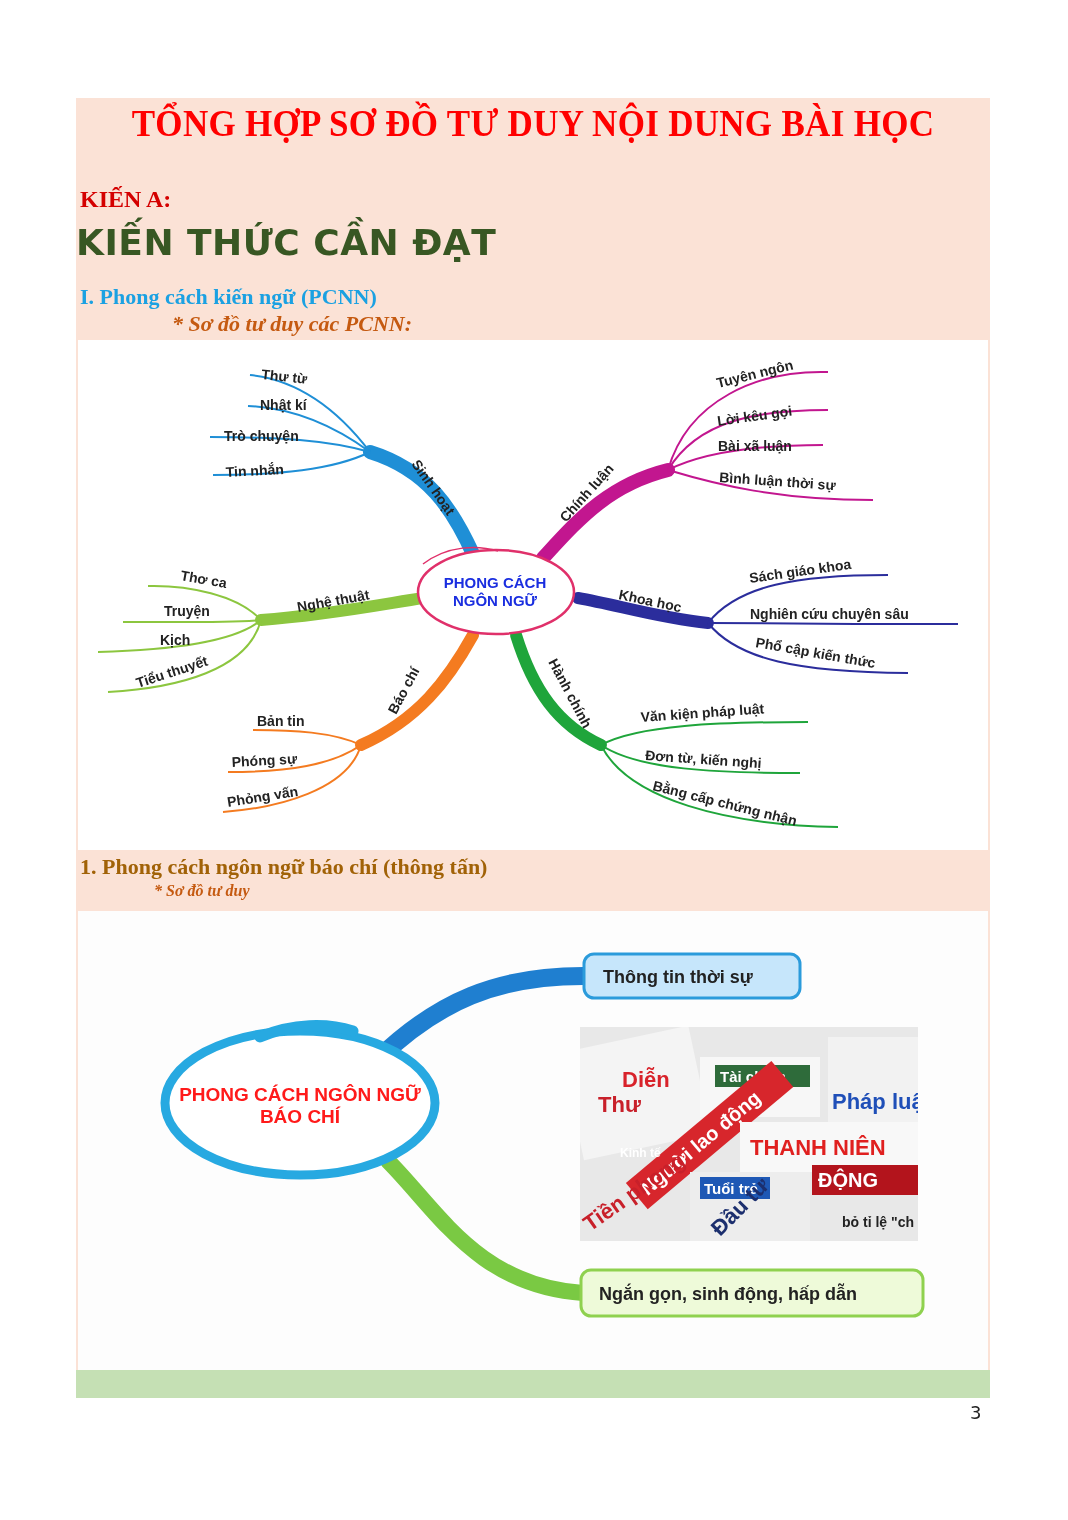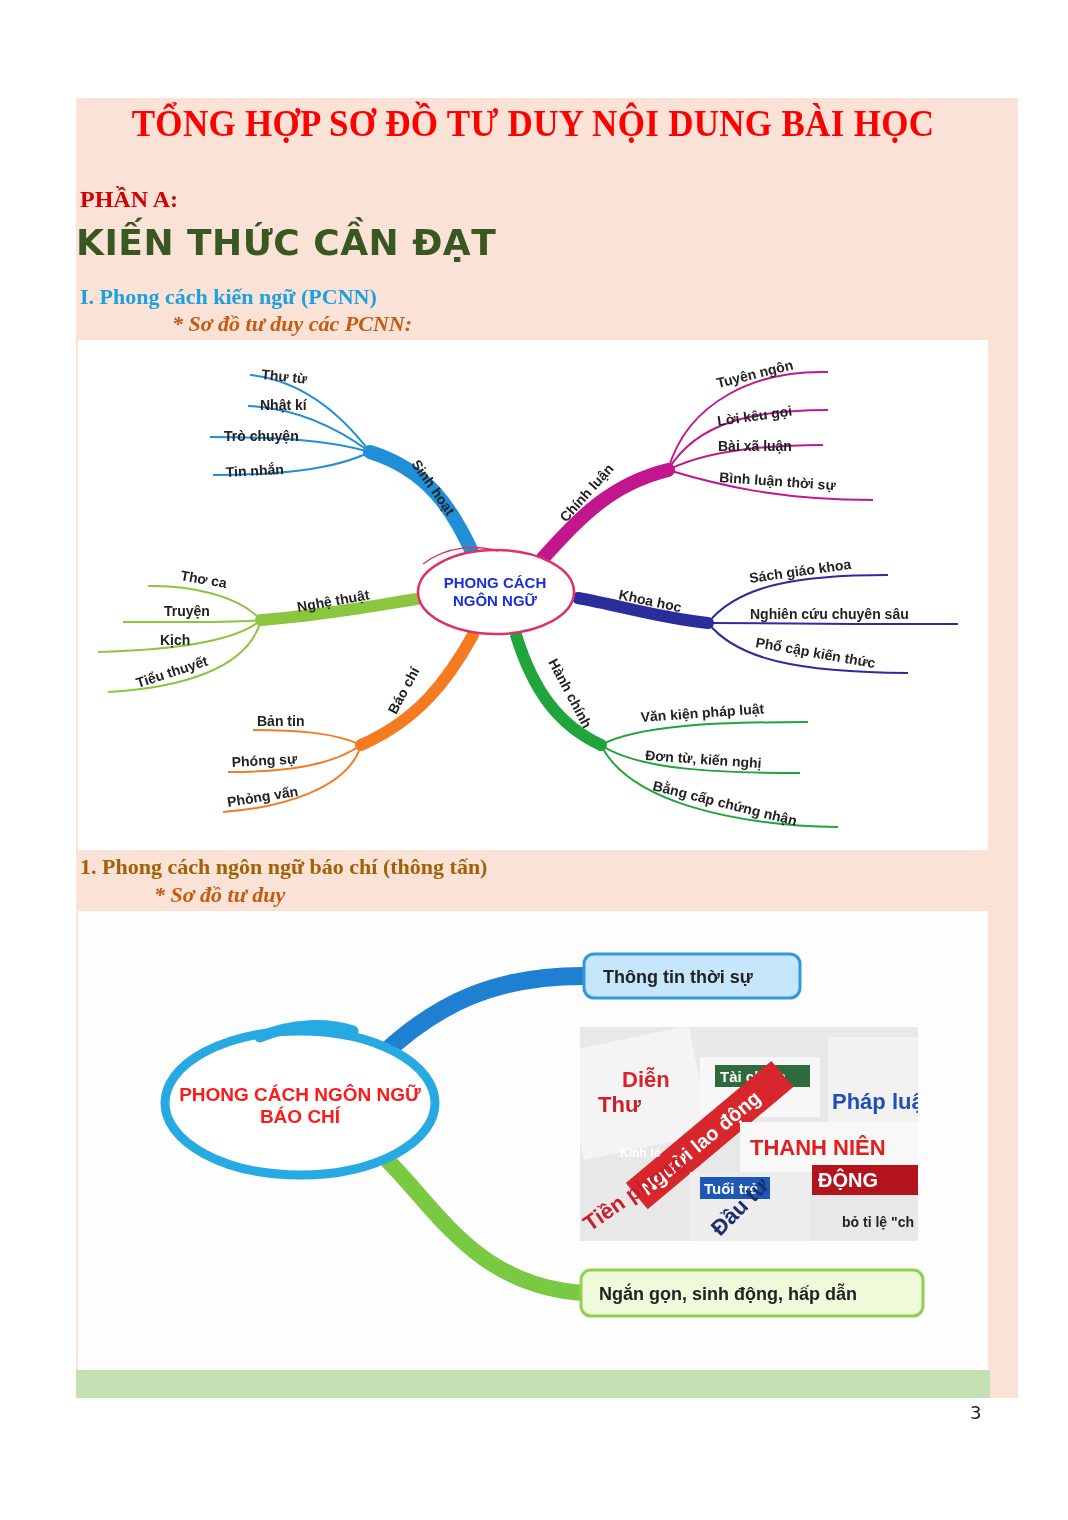--- a/index.html
+++ b/index.html
@@ -1,37 +1,37 @@
 <!DOCTYPE html>
 <html><head>
 <meta charset="utf-8">
 <style>
   html, body { margin:0; padding:0; background:#ffffff; }
   body { width:1068px; height:1520px; position:relative; overflow:hidden; font-family:"Liberation Serif", serif; }
-  .panel { position:absolute; left:76px; top:98px; width:914px; height:1300px; background:#fbe2d6;padding-left:28px; }
+  .panel { position:absolute; left:76px; top:98px; width:914px; height:1300px; background:#fbe2d6; }
   .title { position:absolute; left:0; top:6px; width:914px; text-align:center; color:#ff0000; font-weight:bold; font-size:35px; letter-spacing:0.3px; font-family:"Liberation Serif", serif; transform:scaleY(1.08); }
   .part { position:absolute; left:4px; top:88px; color:#d40000; font-weight:bold; font-size:24px; }
   .subtitle { position:absolute; left:0; top:124px; width:926px; text-align:left; color:#385723; font-weight:bold; font-size:36px; font-family:"DejaVu Sans", sans-serif; letter-spacing:0.5px; }
   .h1 { position:absolute; left:4px; top:186px; color:#1ba1e2; font-weight:bold; font-size:22px; }
   .h1note { position:absolute; left:96px; top:213px; color:#c55a11; font-weight:bold; font-style:italic; font-size:22px; }
   .img1 { position:absolute; left:2px; top:242px; width:910px; height:510px; background:#ffffff; }
   .h2 { position:absolute; left:4px; top:756px; color:#a16207; font-weight:bold; font-size:22px; }
-  .h2note { position:absolute; left:78px; top:784px; color:#c55a11; font-weight:bold; font-style:italic; font-size:22px; }
+  .h2note { position:absolute; left:78px; top:784px; color:#c55a11; font-weight:bold; font-style:italic; font-size:16px; }
   .img2 { position:absolute; left:2px; top:813px; width:910px; height:459px; background:#fdfdfd; }
   .footer-band { position:absolute; left:0; top:1272px; width:914px; height:28px; background:#c5e0b4; }
   .pagenum { position:absolute; left:970px; top:1402px; font-family:"DejaVu Sans", sans-serif; font-size:18px; color:#222; }
   svg text { font-family:"Liberation Sans", sans-serif; font-weight:bold; }
   .newsimg { position:absolute; left:502px; top:116px; width:338px; height:214px; overflow:hidden; background:#d9d9d9; }
 </style>
 </head>
 <body>
 
 <div class="panel">
   <div class="title">TỔNG HỢP SƠ ĐỒ TƯ DUY NỘI DUNG BÀI HỌC</div>
-  <div class="part">PHẦN A:</div>
+  <div class="part">KIẾN A:</div>
   <div class="subtitle">KIẾN THỨC CẦN ĐẠT</div>
   <div class="h1">I. Phong cách kiến ngữ (PCNN)</div>
   <div class="h1note">* Sơ đồ tư duy các PCNN:</div>
 
   <div class="img1">
     <svg width="910" height="510" viewBox="0 0 910 510" xmlns="http://www.w3.org/2000/svg">
 
       <path d="M395,214 C375,170 350,130 292,112" stroke="#1f8fd6" stroke-width="14" fill="none" stroke-linecap="round"></path>
       <path d="M292,112 C260,70 220,40 172,35" stroke="#1f8fd6" stroke-width="2" fill="none"></path>
       <path d="M292,112 C255,85 215,68 170,66" stroke="#1f8fd6" stroke-width="2" fill="none"></path>

